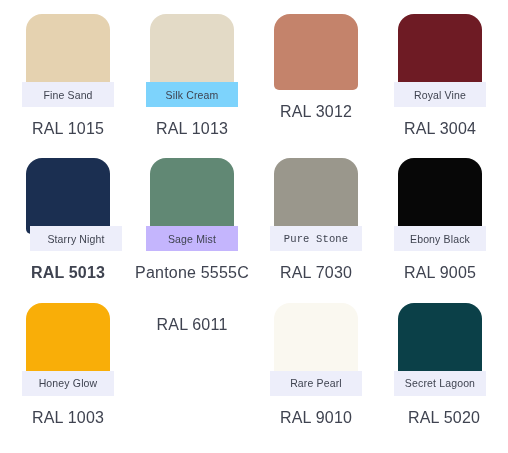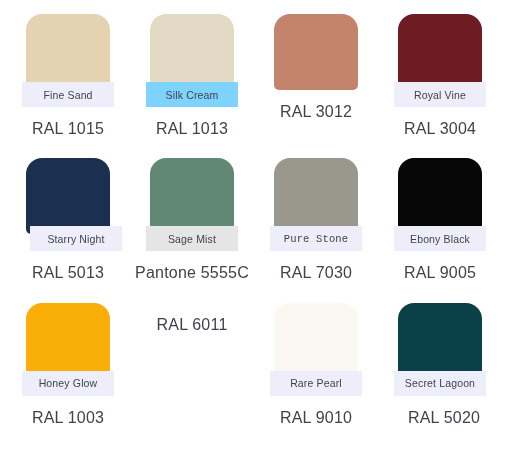--- a/index.html
+++ b/index.html
@@ -99,26 +99,26 @@
         <div class="chip-color" style="background: rgb(110, 27, 36);"></div>
         <div class="chip-label" style="background: rgb(237, 238, 250); color: rgb(63, 67, 80);">Royal Vine</div>
       </div>
       <div class="chip-code" style="color: rgb(63, 67, 80);">RAL 3004</div>
     </div>
     <div class="swatch-cell">
       <div class="chip">
         <div class="chip-color" style="background: rgb(27, 47, 81);"></div>
         <div class="chip-label" style="background: rgb(237, 238, 250); color: rgb(63, 67, 80); margin-left: 16px;">Starry Night</div>
       </div>
-      <div class="chip-code" style="color: rgb(63, 67, 80);">RAL 5013</div>
+      <div class="chip-code" style="color: rgb(63, 67, 80); font-weight: bold;">RAL 5013</div>
     </div>
     <div class="swatch-cell">
       <div class="chip">
         <div class="chip-color" style="background: rgb(97, 136, 116);"></div>
-        <div class="chip-label" style="background: #e5e5e5; color: rgb(63, 67, 80);">Sage Mist</div>
+        <div class="chip-label" style="background: #c4b5fd; color: rgb(63, 67, 80);">Sage Mist</div>
       </div>
       <div class="chip-code" style="color: rgb(63, 67, 80); text-align: center;">Pantone 5555C</div>
     </div>
     <div class="swatch-cell">
       <div class="chip">
         <div class="chip-color" style="background: rgb(154, 151, 140);"></div>
         <div class="chip-label" style="background: rgb(237, 238, 250); color: rgb(63, 67, 80); font-family: Liberation Mono, monospace;">Pure Stone</div>
       </div>
       <div class="chip-code" style="color: rgb(63, 67, 80);">RAL 7030</div>
     </div>

